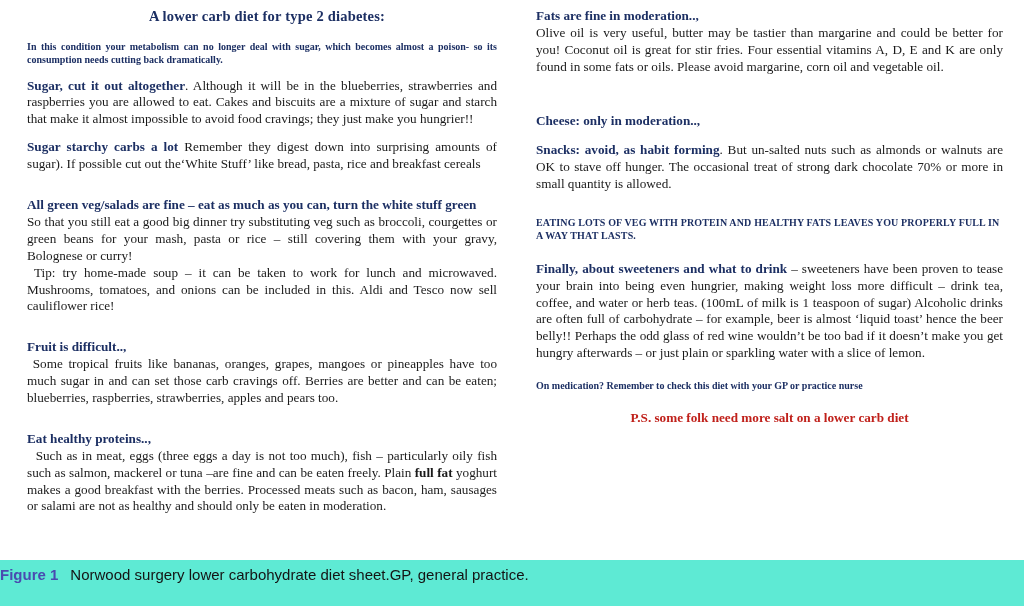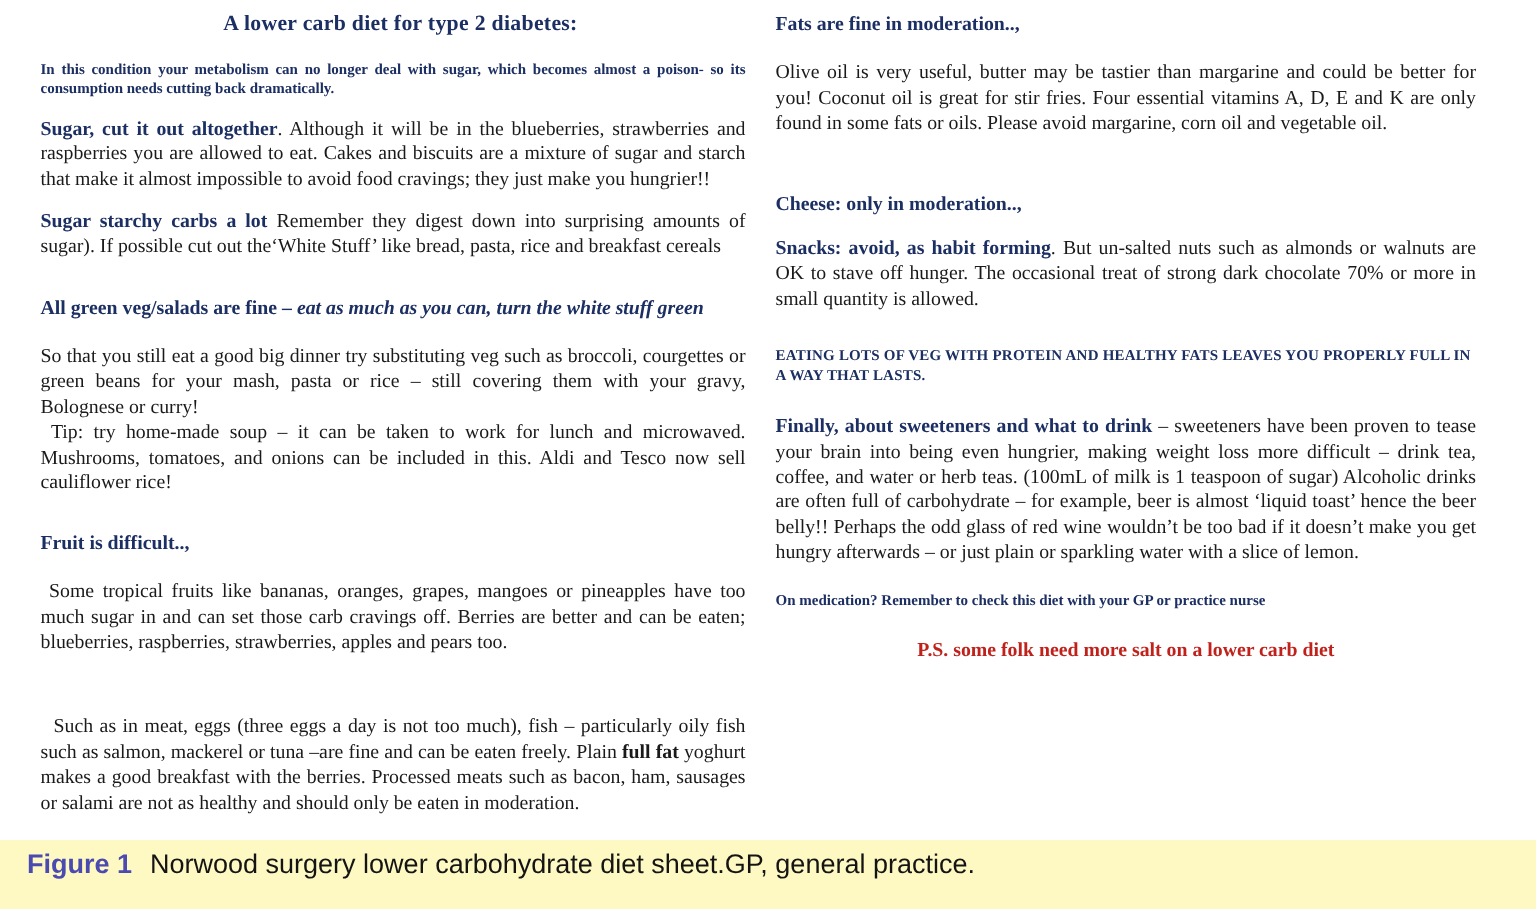--- a/index.html
+++ b/index.html
@@ -4,21 +4,21 @@
 <style>
   html, body {
     margin: 0;
     padding: 0;
     background: #ffffff;
   }
   #page {
     position: relative;
     width: 1024px;
     height: 606px;
-    background: #fef9c3;
+    background: #5eead4;
     overflow: hidden;
     font-family: "Liberation Serif", "DejaVu Serif", serif;
   }
 
   
   #sheet {
     position: absolute;
     left: 0;
     top: 0;
     width: 1024px;
@@ -26,50 +26,49 @@
     background: #ffffff;
     box-sizing: border-box;
   }
 
   .col {
     position: absolute;
     top: 8px;
     box-sizing: border-box;
   }
   .col-left  { left: 27px;  width: 470px; }
-  .col-right { left: 517px; width: 467px; }
+  .col-right { left: 536px; width: 467px; }
 
   .sheet-title {
     text-align: center;
     font-weight: bold;
     font-size: 14.5px;
     color: #1c2f63;
     letter-spacing: 0.2px;
     margin: 0 0 16px 0;
     padding-left: 10px;
   }
 
   .para {
     font-size: 13.2px;
     line-height: 1.28;
     color: #1a1a1a;
     text-align: justify;
     margin: 0 0 11px 0;
   }
   .para.tight { margin-bottom: 0; }
-  .para.nogap { margin-top: 15px; }
+  .para.nogap { margin-top: 0; }
 
   .lead {
     color: #1c2f63;
     font-weight: bold;
   }
   .lead-italic {
     color: #1c2f63;
     font-weight: bold;
-    font-style: italic;
   }
   .bold-black {
     font-weight: bold;
     color: #1a1a1a;
   }
 
   .para-blue {
     font-size: 10px;
     line-height: 1.28;
     color: #1c2f63;
@@ -99,25 +98,24 @@
   .indent1::before { content: "\00a0"; }
 
   
   #caption {
     position: absolute;
     left: 0;
     top: 566px;
     width: 1024px;
     height: 40px;
     font-family: "Liberation Sans", "DejaVu Sans", sans-serif;
-    font-size: 18px;
+    font-size: 15px;
     color: #1a1a1a;
     display: flex;
     align-items: flex-start;
-    padding-left: 18px;
     box-sizing: border-box;
   }
   #caption .fig-label {
     color: #4a4ab0;
     font-weight: bold;
     margin-right: 12px;
     white-space: nowrap;
   }
   #caption .fig-text {
     color: #141414;
@@ -154,20 +152,23 @@
 
       <div class="spacer-md"></div>
 
       <p class="para tight">
         <span class="lead">Fruit is difficult..,</span>
       </p>
       <p class="para indent1 nogap">Some tropical fruits like bananas, oranges, grapes, mangoes or pineapples have too much sugar in and can set those carb cravings off. Berries are better and can be eaten; blueberries, raspberries, strawberries, apples and pears too.</p>
 
       <div class="spacer-md"></div>
 
+      <p class="para tight">
+        <span class="lead">Eat healthy proteins..,</span>
+      </p>
       <p class="para indent1 nogap">
         <span>Such as in meat, eggs (three eggs a day is not too much), fish – particularly oily fish such as salmon, mackerel or tuna –are fine and can be eaten freely. Plain </span><span class="bold-black">full fat</span><span> yoghurt makes a good breakfast with the berries. Processed meats such as bacon, ham, sausages or salami are not as healthy and should only be eaten in moderation.</span>
       </p>
 
     </div>
 
     <div class="col col-right">
 
       <p class="para tight">
         <span class="lead">Fats are fine in moderation..,</span>

